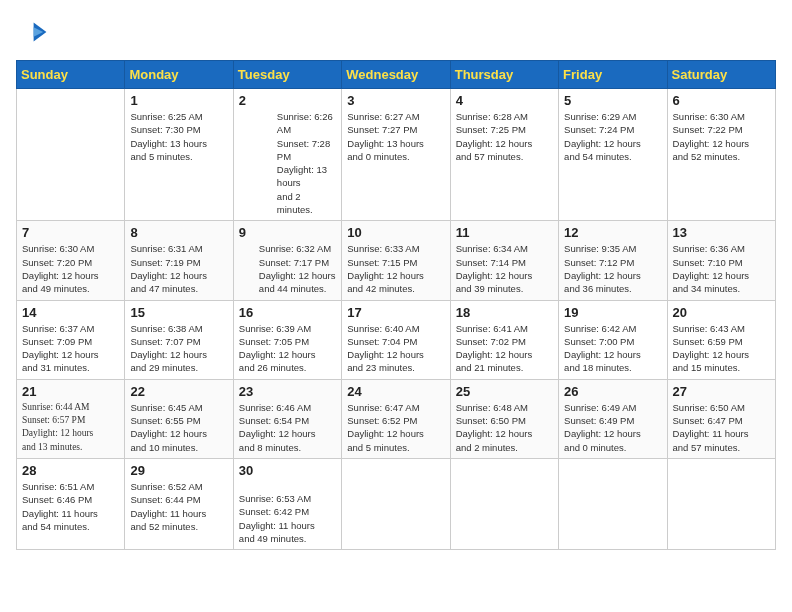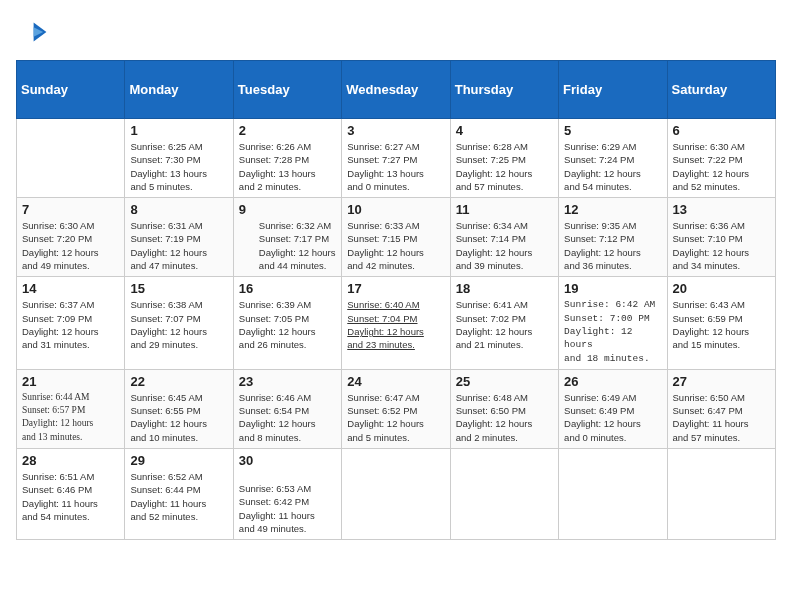--- a/index.html
+++ b/index.html
@@ -46,24 +46,24 @@
       font-size: 15px;
       color: #555;
     }
     .calendar {
       width: 100%;
       border-collapse: collapse;
       border: 1px solid #ccc;
     }
     .calendar th {
       background-color: #1a6abf;
-      color: #ffffff;
+      color: #fde047;
       font-size: 13px;
       font-weight: bold;
-      padding: 21px 4px;
+      padding: 6px 4px;
       text-align: left;
       border: 1px solid #1558a0;
     }
     .calendar td {
       border: 1px solid #ccc;
       vertical-align: top;
       padding: 4px 5px;
       font-size: 10px;
       color: #333;
       width: 108px;
@@ -128,21 +128,21 @@
         <td class="empty-cell"></td>
         <td>
           <span class="day-number">1</span>
           <div class="day-info" style="white-space: pre-line;">Sunrise: 6:25 AM
 Sunset: 7:30 PM
 Daylight: 13 hours
 and 5 minutes.</div>
         </td>
         <td>
           <span class="day-number">2</span>
-          <div class="day-info" style="white-space: pre-line;">Sunrise: 6:26 AM
+          <div class="day-info" style="white-space: pre-line; margin-left: 38px;">Sunrise: 6:26 AM
 Sunset: 7:28 PM
 Daylight: 13 hours
 and 2 minutes.</div>
         </td>
         <td>
           <span class="day-number">3</span>
           <div class="day-info" style="white-space: pre-line;">Sunrise: 6:27 AM
 Sunset: 7:27 PM
 Daylight: 13 hours
 and 0 minutes.</div>
@@ -237,35 +237,35 @@
         </td>
         <td>
           <span class="day-number">16</span>
           <div class="day-info" style="white-space: pre-line;">Sunrise: 6:39 AM
 Sunset: 7:05 PM
 Daylight: 12 hours
 and 26 minutes.</div>
         </td>
         <td>
           <span class="day-number">17</span>
-          <div class="day-info" style="white-space: pre-line; text-decoration: underline;">Sunrise: 6:40 AM
+          <div class="day-info" style="white-space: pre-line;">Sunrise: 6:40 AM
 Sunset: 7:04 PM
 Daylight: 12 hours
 and 23 minutes.</div>
         </td>
         <td>
           <span class="day-number">18</span>
           <div class="day-info" style="white-space: pre-line;">Sunrise: 6:41 AM
 Sunset: 7:02 PM
 Daylight: 12 hours
 and 21 minutes.</div>
         </td>
         <td>
           <span class="day-number">19</span>
-          <div class="day-info" style="white-space: pre-line; font-family: Liberation Mono, monospace;">Sunrise: 6:42 AM
+          <div class="day-info" style="white-space: pre-line;">Sunrise: 6:42 AM
 Sunset: 7:00 PM
 Daylight: 12 hours
 and 18 minutes.</div>
         </td>
         <td>
           <span class="day-number">20</span>
           <div class="day-info" style="white-space: pre-line;">Sunrise: 6:43 AM
 Sunset: 6:59 PM
 Daylight: 12 hours
 and 15 minutes.</div>

